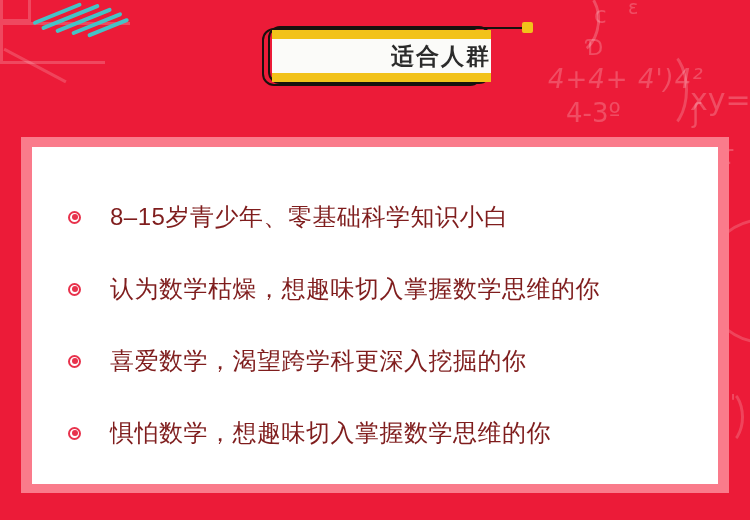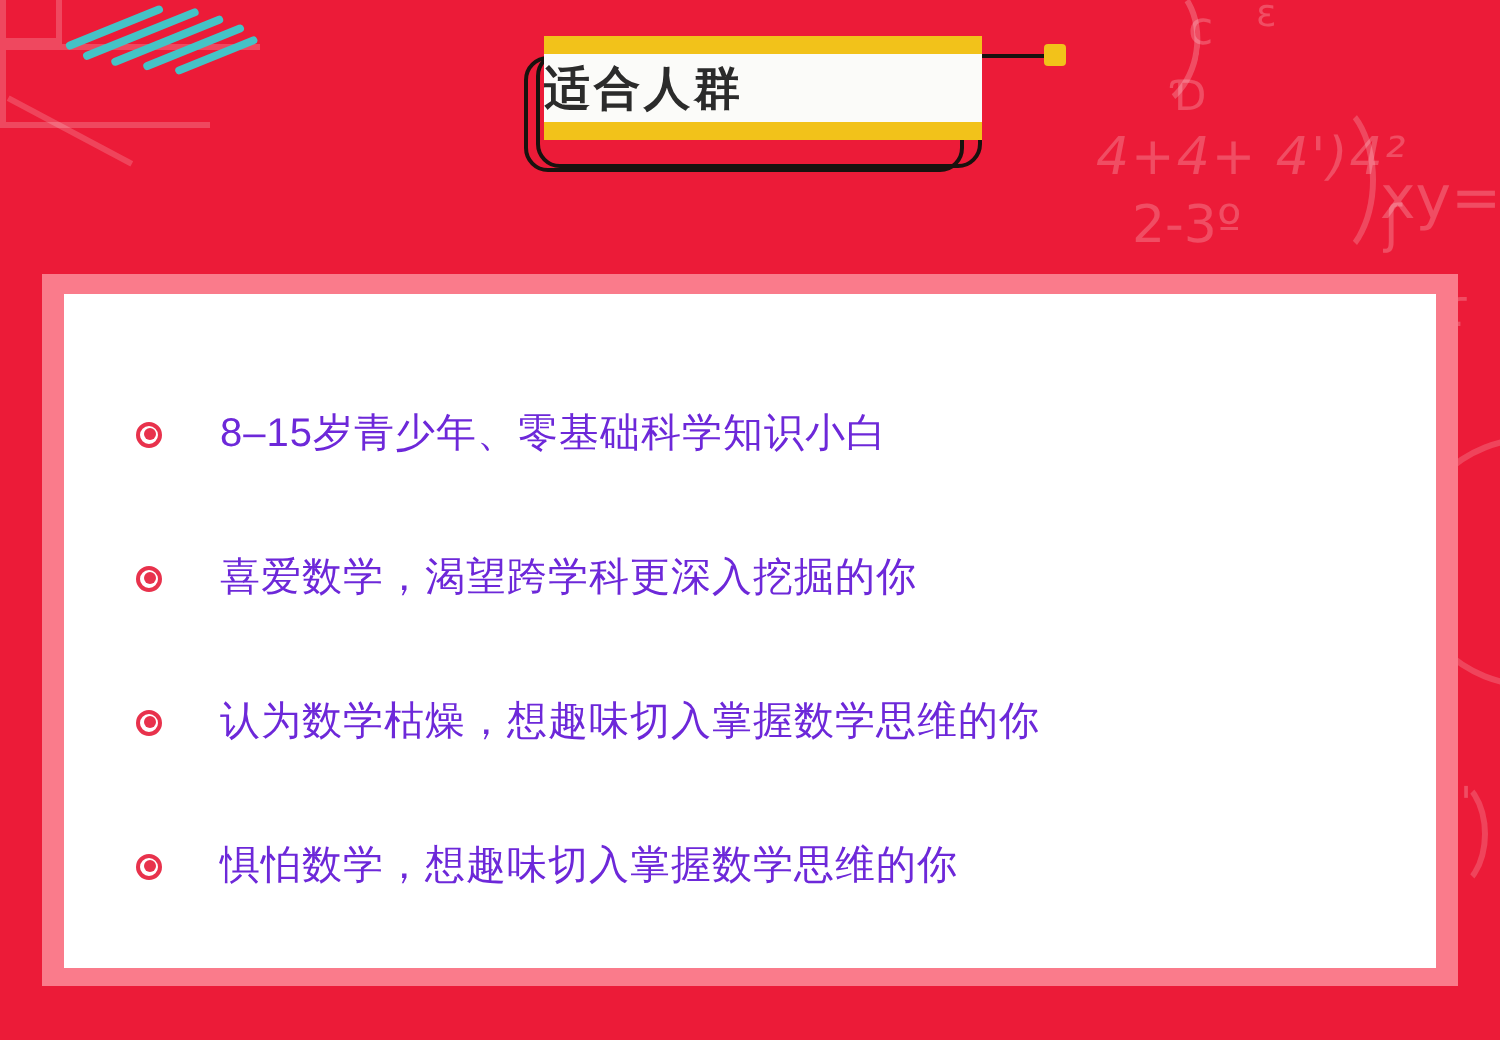--- a/index.html
+++ b/index.html
@@ -181,29 +181,29 @@
     width: 223px;
     height: 58px;
     border: 2px solid #18120e;
     border-radius: 12px;
     box-sizing: border-box;
     background: transparent;
   }
   
   #badge-plate {
     position: absolute;
-    top: 0;
+    top: 12px;
     left: 14px;
     width: 219px;
     height: 52px;
     background: #f2c21a;
     box-sizing: border-box;
     display: flex;
     align-items: center;
-    justify-content: flex-start;
+    justify-content: flex-end;
   }
   #badge-plate-inner {
     position: absolute;
     top: 9px;
     left: 0;
     width: 219px;
     height: 34px;
     background: #fbfbf9;
   }
   #badge-title {
@@ -266,43 +266,43 @@
     left: 50%;
     top: 50%;
     width: 6px;
     height: 6px;
     margin-left: -3px;
     margin-top: -3px;
     border-radius: 50%;
     background: #e8324c;
   }
   .bullet-text {
-    font-size: 20px;
-    color: #6d28d9;
+    font-size: 24px;
+    color: #7f1d1d;
     line-height: 1.2;
     letter-spacing: 0.5px;
     white-space: nowrap;
   }
 </style>
 </head>
 <body>
 
 <div id="poster">
 
   <div class="deco-curve" id="deco-paren-a"></div>
   <div class="math-deco" id="deco-c">c</div>
   <div class="math-deco" id="deco-eps">ε</div>
   <div id="deco-rect"></div>
   <div id="deco-hline"></div>
   <div id="deco-vline"></div>
   <div class="math-deco" id="deco-d">Ɗ</div>
 
   <div class="math-deco" id="deco-frac-num">4+4+ 4')4²</div>
   <div id="deco-frac-bar"></div>
-  <div class="math-deco" id="deco-frac-den">2-3º</div>
+  <div class="math-deco" id="deco-frac-den">4-3º</div>
   <div class="deco-curve" id="deco-bigparen"></div>
   <div class="math-deco" id="deco-xy">xy=a</div>
 
   <div class="math-deco" id="deco-j">ʃ</div>
   <div class="math-deco" id="deco-r">ɾ</div>
   <div class="deco-curve" id="deco-circle-big"></div>
   <div id="deco-slash"></div>
   <div class="deco-curve" id="deco-paren-b"></div>
   <div class="math-deco" id="deco-tick">'</div>
 
@@ -330,26 +330,26 @@
 
       <div id="bullet-list">
 
         <div class="bullet-row">
           <span class="bullet-mark"></span>
           <span class="bullet-text">8–15岁青少年、零基础科学知识小白</span>
         </div>
 
         <div class="bullet-row">
           <span class="bullet-mark"></span>
-          <span class="bullet-text">喜爱数学，渴望跨学科更深入挖掘的你</span>
+          <span class="bullet-text">认为数学枯燥，想趣味切入掌握数学思维的你</span>
         </div>
 
         <div class="bullet-row">
           <span class="bullet-mark"></span>
-          <span class="bullet-text">认为数学枯燥，想趣味切入掌握数学思维的你</span>
+          <span class="bullet-text">喜爱数学，渴望跨学科更深入挖掘的你</span>
         </div>
 
         <div class="bullet-row">
           <span class="bullet-mark"></span>
           <span class="bullet-text">惧怕数学，想趣味切入掌握数学思维的你</span>
         </div>
 
       </div>
     </div>
   </div>

